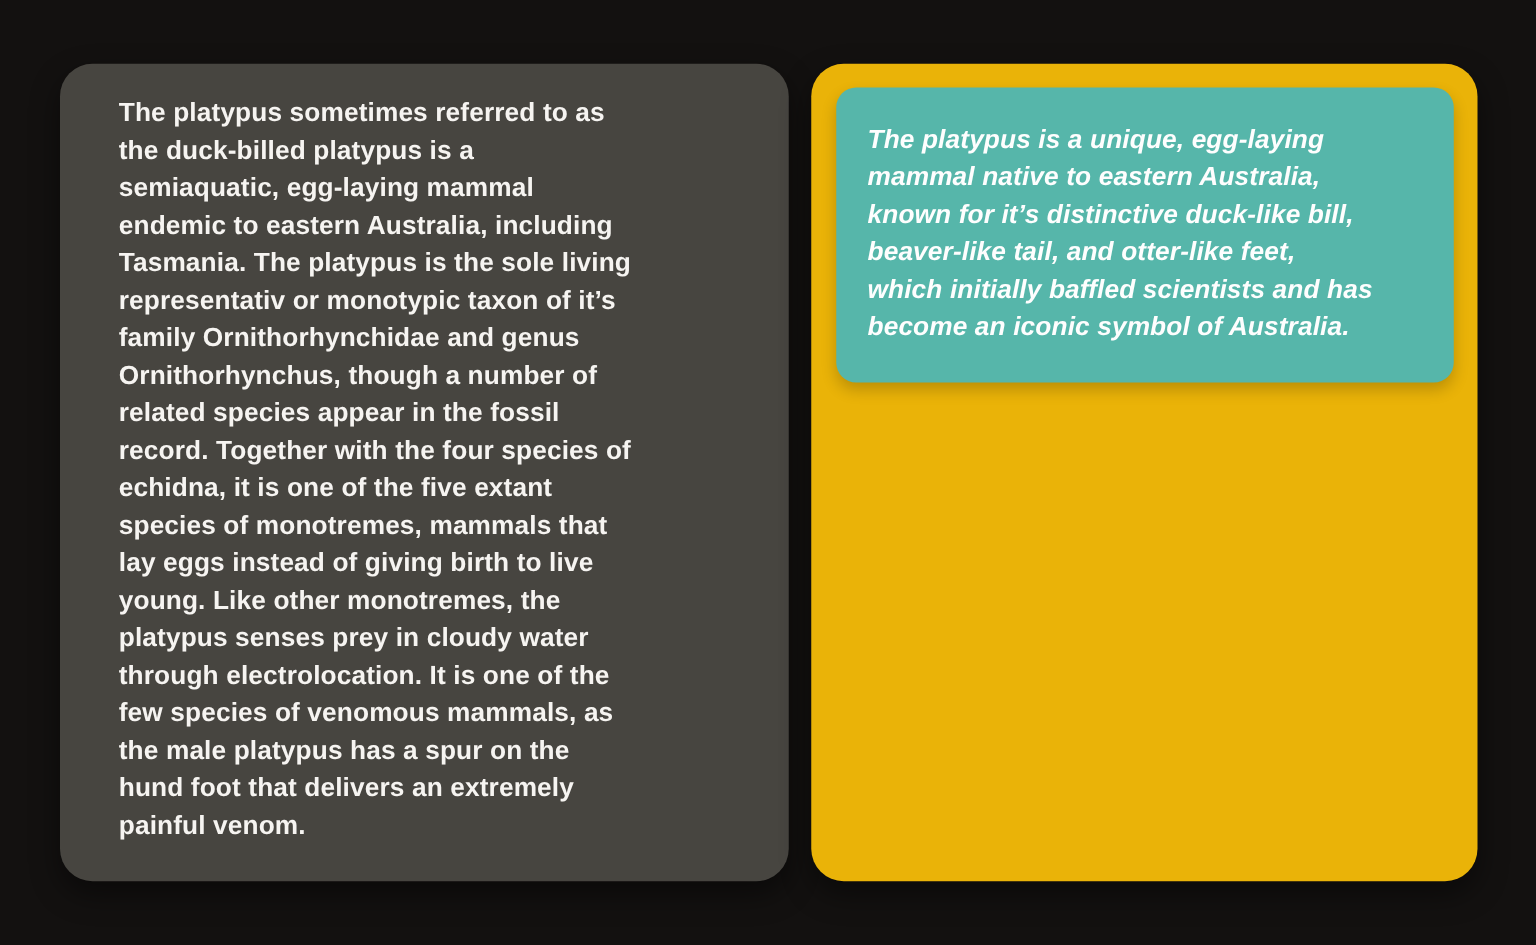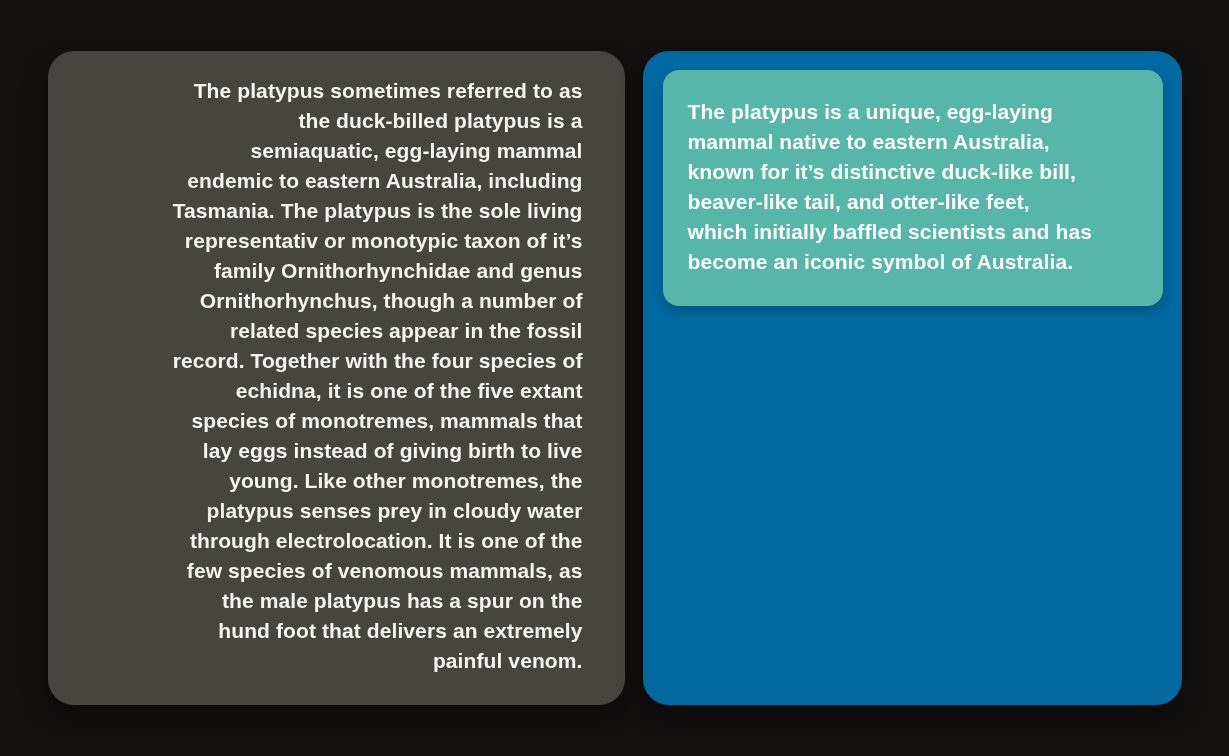--- a/index.html
+++ b/index.html
@@ -26,22 +26,21 @@
 
   .panel {
     flex: 1 1 0;
     background: #474540; 
     border-radius: 26px;
     box-shadow: 0 10px 24px rgba(0,0,0,0.45);
     overflow: hidden;
   }
 
   .panel.source {
-    padding: 25px 42px 27px 34px;
-    text-align: right;
+    padding: 25px 42px 27px 47px;
   }
 
   .panel.summary {
     padding: 19px 19px 20px 20px;
   }
 
   .body-text {
     font-size: 21px;
     font-weight: 700;
     line-height: 30px;
@@ -82,21 +81,21 @@
 lay eggs instead of giving birth to live
 young. Like other monotremes, the
 platypus senses prey in cloudy water
 through electrolocation. It is one of the
 few species of venomous mammals, as
 the male platypus has a spur on the
 hund foot that delivers an extremely
 painful venom.</p>
   </section>
 
-  <section class="panel summary" style="background-color: #0369a1;">
+  <section class="panel summary" style="background-color: #eab308; font-style: italic;">
     <div class="summary-card" style="background-color: rgb(86, 182, 170);">
       <p class="body-text" style="color: rgb(254, 254, 254);">The platypus is a unique, egg-laying
 mammal native to eastern Australia,
 known for it’s distinctive duck-like bill,
 beaver-like tail, and otter-like feet,
 which initially baffled scientists and has
 become an iconic symbol of Australia.</p>
     </div>
   </section>
 

